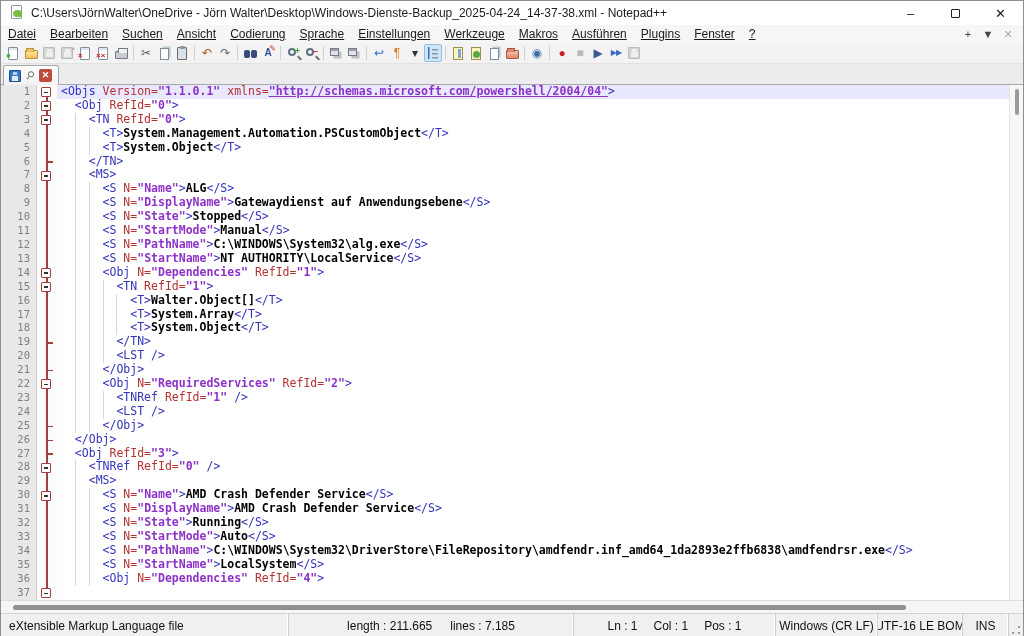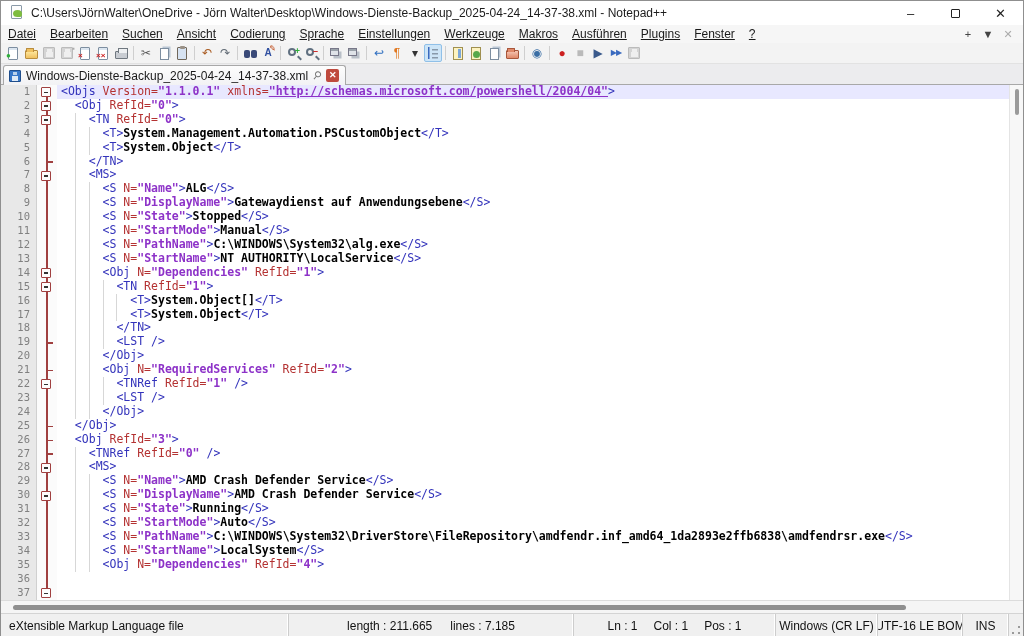--- a/index.html
+++ b/index.html
@@ -268,21 +268,20 @@
         <span class="tb-glyph" style="color:#3a6abf;font-size:8px;letter-spacing:-1px">▶▶</span>
       </span>
       <span class="tb-btn disabled">
         <span class="shape sh-floppy"></span>
       </span>
     </div>
 
   <div class="tabbar">
     <div class="tab">
       <span class="tab-save"></span>
-      <span class="tab-label">Windows-Dienste-Backup_2025-04-24_14-37-38.xml</span>
       <span class="tab-pin">⚲</span>
       <span class="tab-close">✕</span>
     </div>
   </div>
 
   <div class="editor">
     <div class="gutter" id="gutter">
         <div class="ln">1</div>
         <div class="ln">2</div>
         <div class="ln">3</div>
@@ -369,21 +368,22 @@
         <div class="cl"><span class="guide" style="left:17.854px"></span>    <span class="t">&lt;/TN</span><span class="t">&gt;</span></div>
         <div class="cl"><span class="guide" style="left:17.854px"></span>    <span class="t">&lt;MS</span><span class="t">&gt;</span></div>
         <div class="cl"><span class="guide" style="left:17.854px"></span><span class="guide" style="left:31.708px"></span>      <span class="t">&lt;S</span> <span class="a">N=</span><span class="v">"Name"</span><span class="t">&gt;</span><span class="x">ALG</span><span class="t">&lt;/S</span><span class="t">&gt;</span></div>
         <div class="cl"><span class="guide" style="left:17.854px"></span><span class="guide" style="left:31.708px"></span>      <span class="t">&lt;S</span> <span class="a">N=</span><span class="v">"DisplayName"</span><span class="t">&gt;</span><span class="x">Gatewaydienst auf Anwendungsebene</span><span class="t">&lt;/S</span><span class="t">&gt;</span></div>
         <div class="cl"><span class="guide" style="left:17.854px"></span><span class="guide" style="left:31.708px"></span>      <span class="t">&lt;S</span> <span class="a">N=</span><span class="v">"State"</span><span class="t">&gt;</span><span class="x">Stopped</span><span class="t">&lt;/S</span><span class="t">&gt;</span></div>
         <div class="cl"><span class="guide" style="left:17.854px"></span><span class="guide" style="left:31.708px"></span>      <span class="t">&lt;S</span> <span class="a">N=</span><span class="v">"StartMode"</span><span class="t">&gt;</span><span class="x">Manual</span><span class="t">&lt;/S</span><span class="t">&gt;</span></div>
         <div class="cl"><span class="guide" style="left:17.854px"></span><span class="guide" style="left:31.708px"></span>      <span class="t">&lt;S</span> <span class="a">N=</span><span class="v">"PathName"</span><span class="t">&gt;</span><span class="x">C:\WINDOWS\System32\alg.exe</span><span class="t">&lt;/S</span><span class="t">&gt;</span></div>
         <div class="cl"><span class="guide" style="left:17.854px"></span><span class="guide" style="left:31.708px"></span>      <span class="t">&lt;S</span> <span class="a">N=</span><span class="v">"StartName"</span><span class="t">&gt;</span><span class="x">NT AUTHORITY\LocalService</span><span class="t">&lt;/S</span><span class="t">&gt;</span></div>
         <div class="cl"><span class="guide" style="left:17.854px"></span><span class="guide" style="left:31.708px"></span>      <span class="t">&lt;Obj</span> <span class="a">N=</span><span class="v">"Dependencies"</span> <span class="a">RefId=</span><span class="v">"1"</span><span class="t">&gt;</span></div>
         <div class="cl"><span class="guide" style="left:17.854px"></span><span class="guide" style="left:31.708px"></span><span class="guide" style="left:45.562px"></span>        <span class="t">&lt;TN</span> <span class="a">RefId=</span><span class="v">"1"</span><span class="t">&gt;</span></div>
-        <div class="cl"><span class="guide" style="left:17.854px"></span><span class="guide" style="left:31.708px"></span><span class="guide" style="left:45.562px"></span><span class="guide" style="left:59.416px"></span>          <span class="t">&lt;T</span><span class="t">&gt;</span><span class="x">System.Object[]</span><span class="t">&lt;/T</span><span class="t">&gt;</span></div>
+        <div class="cl"><span class="guide" style="left:17.854px"></span><span class="guide" style="left:31.708px"></span><span class="guide" style="left:45.562px"></span><span class="guide" style="left:59.416px"></span>          <span class="t">&lt;T</span><span class="t">&gt;</span><span class="x">Walter.Object[]</span><span class="t">&lt;/T</span><span class="t">&gt;</span></div>
+        <div class="cl"><span class="guide" style="left:17.854px"></span><span class="guide" style="left:31.708px"></span><span class="guide" style="left:45.562px"></span><span class="guide" style="left:59.416px"></span>          <span class="t">&lt;T</span><span class="t">&gt;</span><span class="x">System.Array</span><span class="t">&lt;/T</span><span class="t">&gt;</span></div>
         <div class="cl"><span class="guide" style="left:17.854px"></span><span class="guide" style="left:31.708px"></span><span class="guide" style="left:45.562px"></span><span class="guide" style="left:59.416px"></span>          <span class="t">&lt;T</span><span class="t">&gt;</span><span class="x">System.Object</span><span class="t">&lt;/T</span><span class="t">&gt;</span></div>
         <div class="cl"><span class="guide" style="left:17.854px"></span><span class="guide" style="left:31.708px"></span><span class="guide" style="left:45.562px"></span>        <span class="t">&lt;/TN</span><span class="t">&gt;</span></div>
         <div class="cl"><span class="guide" style="left:17.854px"></span><span class="guide" style="left:31.708px"></span><span class="guide" style="left:45.562px"></span>        <span class="t">&lt;LST</span> <span class="t">/&gt;</span></div>
         <div class="cl"><span class="guide" style="left:17.854px"></span><span class="guide" style="left:31.708px"></span>      <span class="t">&lt;/Obj</span><span class="t">&gt;</span></div>
         <div class="cl"><span class="guide" style="left:17.854px"></span><span class="guide" style="left:31.708px"></span>      <span class="t">&lt;Obj</span> <span class="a">N=</span><span class="v">"RequiredServices"</span> <span class="a">RefId=</span><span class="v">"2"</span><span class="t">&gt;</span></div>
         <div class="cl"><span class="guide" style="left:17.854px"></span><span class="guide" style="left:31.708px"></span><span class="guide" style="left:45.562px"></span>        <span class="t">&lt;TNRef</span> <span class="a">RefId=</span><span class="v">"1"</span> <span class="t">/&gt;</span></div>
         <div class="cl"><span class="guide" style="left:17.854px"></span><span class="guide" style="left:31.708px"></span><span class="guide" style="left:45.562px"></span>        <span class="t">&lt;LST</span> <span class="t">/&gt;</span></div>
         <div class="cl"><span class="guide" style="left:17.854px"></span><span class="guide" style="left:31.708px"></span>      <span class="t">&lt;/Obj</span><span class="t">&gt;</span></div>
         <div class="cl">  <span class="t">&lt;/Obj</span><span class="t">&gt;</span></div>
         <div class="cl">  <span class="t">&lt;Obj</span> <span class="a">RefId=</span><span class="v">"3"</span><span class="t">&gt;</span></div>

